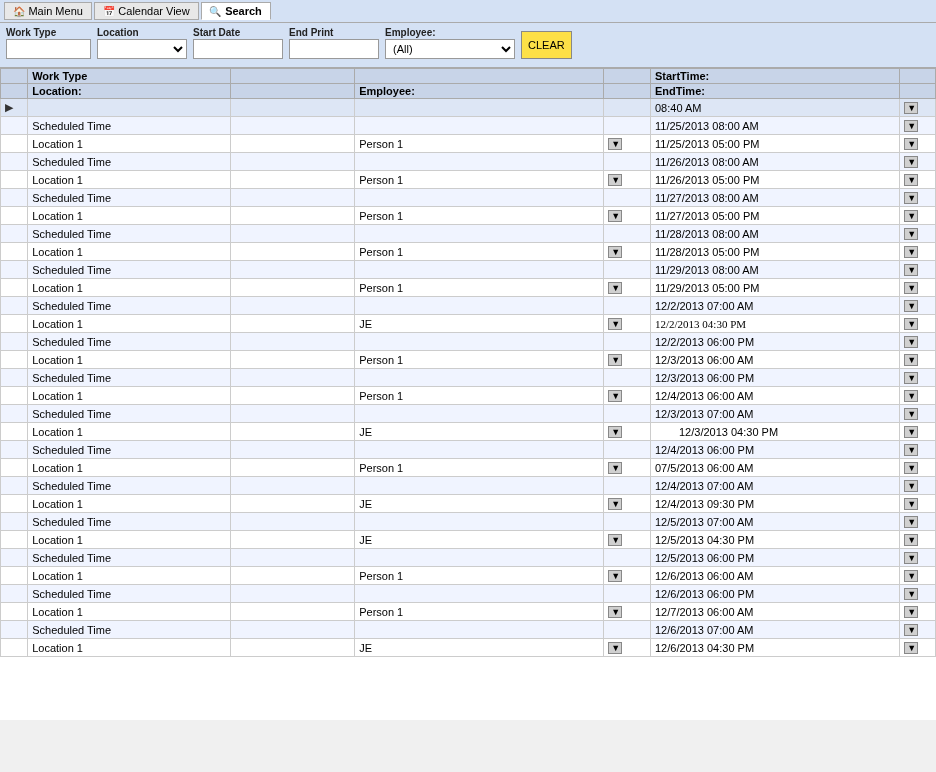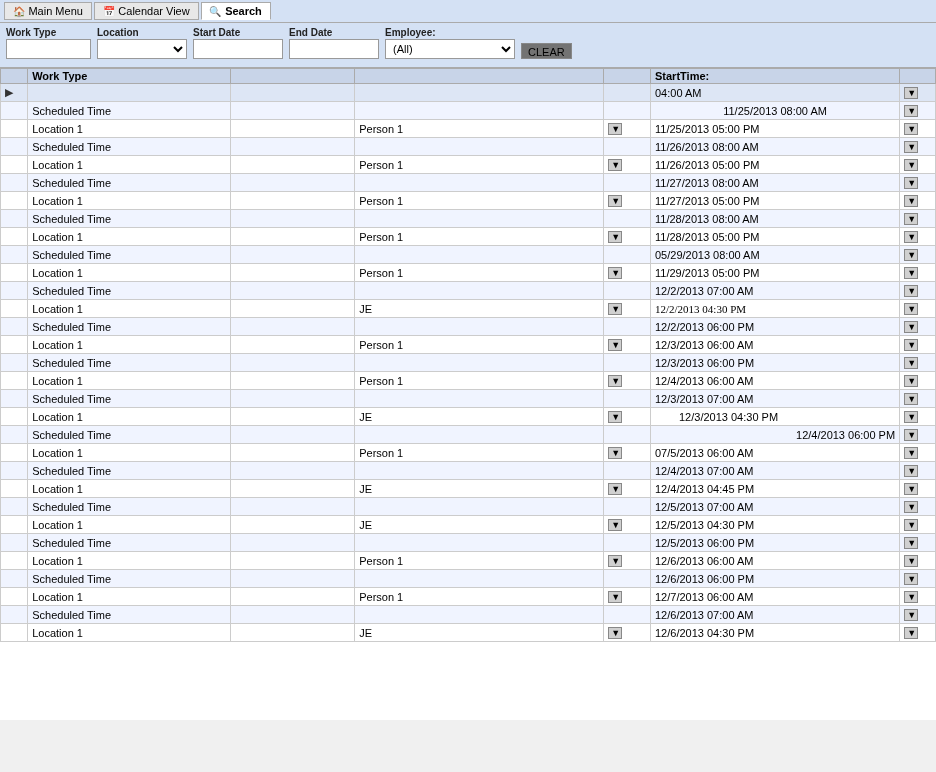--- a/index.html
+++ b/index.html
@@ -46,26 +46,26 @@
     }
     .field-group label { font-size: 10px; font-weight: bold; color: #222; }
     .field-group input, .field-group select {
       border: 1px solid #999;
       padding: 1px 3px;
       background: white;
       font-size: 11px;
       height: 20px;
     }
     .clear-btn {
-      background: #737373;
+      background: #fde047;
       border: 1px solid #888;
       padding: 2px 6px;
       cursor: pointer;
       font-size: 11px;
-      height: 16px;
+      height: 28px;
       align-self: flex-end;
     }
     .double-click-box {
       border: 1px solid #888;
       padding: 3px 8px;
       background: #d4e1f4;
       align-self: flex-end;
       margin-left: auto;
     }
     .double-click-box .dct-label { font-size: 10px; font-style: italic; color: #333; margin-bottom: 2px; }
@@ -140,21 +140,21 @@
       <label>Location</label>
       <select style="width:90px;"><option></option></select>
     </div>
 
     <div class="field-group">
       <label>Start Date</label>
       <input type="text" style="width: 90px;">
     </div>
 
     <div class="field-group">
-      <label>End Date</label>
+      <label>End Print</label>
       <input type="text" style="width: 90px;">
     </div>
 
     <div class="field-group">
       <label>Employee:</label>
       <select style="width:130px;">
         <option>(All)</option>
       </select>
     </div>
 
@@ -168,38 +168,47 @@
     <thead>
       <tr class="header-row1">
         <td style="width:14px;"></td>
         <td style="width:130px;">Work Type</td>
         <td style="width:80px;"></td>
         <td style="width:160px;"></td>
         <td style="width:30px;"></td>
         <td style="width:160px;">StartTime:</td>
         <td style="width:20px;"></td>
       </tr>
+      <tr class="header-row2">
+        <td></td>
+        <td>Location:</td>
+        <td></td>
+        <td>Employee:</td>
+        <td></td>
+        <td>EndTime:</td>
+        <td></td>
+      </tr>
     </thead>
     <tbody id="grid-body">
     <tr class="grid-row first" style="background: rgb(221, 230, 245);">
           <td style="width: 14px; color: rgb(51, 51, 51);">▶</td>
           <td style="width: 130px;"></td>
           <td style="width: 80px;"></td>
           <td style="width: 160px;"></td>
           <td style="width: 22px;"></td>
-          <td style="width: 160px;">04:00 AM</td>
-          <td style="width: 20px;"><span style="background:#d0d0d0;border:1px solid #888;font-size:9px;padding:0 2px;cursor:pointer;display:inline-block;width:14px;text-align:center;">▼</span></td>
-        </tr>
-        <tr class="grid-row alt" style="background: rgb(240, 244, 255);">
-          <td style="width: 14px; color: rgb(51, 51, 51);"></td>
-          <td style="width: 130px;">Scheduled Time</td>
-          <td style="width: 80px;"></td>
-          <td style="width: 160px;"></td>
-          <td style="width: 22px;"></td>
-          <td style="width: 160px; text-align: center;">11/25/2013 08:00 AM</td>
+          <td style="width: 160px;">08:40 AM</td>
+          <td style="width: 20px;"><span style="background:#d0d0d0;border:1px solid #888;font-size:9px;padding:0 2px;cursor:pointer;display:inline-block;width:14px;text-align:center;">▼</span></td>
+        </tr>
+        <tr class="grid-row alt" style="background: rgb(240, 244, 255);">
+          <td style="width: 14px; color: rgb(51, 51, 51);"></td>
+          <td style="width: 130px;">Scheduled Time</td>
+          <td style="width: 80px;"></td>
+          <td style="width: 160px;"></td>
+          <td style="width: 22px;"></td>
+          <td style="width: 160px;">11/25/2013 08:00 AM</td>
           <td style="width: 20px;"><span style="background:#d0d0d0;border:1px solid #888;font-size:9px;padding:0 2px;cursor:pointer;display:inline-block;width:14px;text-align:center;">▼</span></td>
         </tr>
         <tr class="grid-row white" style="background: rgb(255, 255, 255);">
           <td style="width: 14px; color: rgb(51, 51, 51);"></td>
           <td style="width: 130px;">Location 1</td>
           <td style="width: 80px;"></td>
           <td style="width: 160px;">Person 1</td>
           <td style="width: 22px;"><span style="background:#d0d0d0;border:1px solid #888;font-size:9px;padding:0 2px;cursor:pointer;display:inline-block;width:14px;text-align:center;">▼</span></td>
           <td style="width: 160px;">11/25/2013 05:00 PM</td>
           <td style="width: 20px;"><span style="background:#d0d0d0;border:1px solid #888;font-size:9px;padding:0 2px;cursor:pointer;display:inline-block;width:14px;text-align:center;">▼</span></td>
@@ -257,21 +266,21 @@
           <td style="width: 22px;"><span style="background:#d0d0d0;border:1px solid #888;font-size:9px;padding:0 2px;cursor:pointer;display:inline-block;width:14px;text-align:center;">▼</span></td>
           <td style="width: 160px;">11/28/2013 05:00 PM</td>
           <td style="width: 20px;"><span style="background:#d0d0d0;border:1px solid #888;font-size:9px;padding:0 2px;cursor:pointer;display:inline-block;width:14px;text-align:center;">▼</span></td>
         </tr>
         <tr class="grid-row alt" style="background: rgb(240, 244, 255);">
           <td style="width: 14px; color: rgb(51, 51, 51);"></td>
           <td style="width: 130px;">Scheduled Time</td>
           <td style="width: 80px;"></td>
           <td style="width: 160px;"></td>
           <td style="width: 22px;"></td>
-          <td style="width: 160px;">05/29/2013 08:00 AM</td>
+          <td style="width: 160px;">11/29/2013 08:00 AM</td>
           <td style="width: 20px;"><span style="background:#d0d0d0;border:1px solid #888;font-size:9px;padding:0 2px;cursor:pointer;display:inline-block;width:14px;text-align:center;">▼</span></td>
         </tr>
         <tr class="grid-row white" style="background: rgb(255, 255, 255);">
           <td style="width: 14px; color: rgb(51, 51, 51);"></td>
           <td style="width: 130px;">Location 1</td>
           <td style="width: 80px;"></td>
           <td style="width: 160px;">Person 1</td>
           <td style="width: 22px;"><span style="background:#d0d0d0;border:1px solid #888;font-size:9px;padding:0 2px;cursor:pointer;display:inline-block;width:14px;text-align:center;">▼</span></td>
           <td style="width: 160px;">11/29/2013 05:00 PM</td>
           <td style="width: 20px;"><span style="background:#d0d0d0;border:1px solid #888;font-size:9px;padding:0 2px;cursor:pointer;display:inline-block;width:14px;text-align:center;">▼</span></td>
@@ -347,21 +356,21 @@
           <td style="width: 22px;"><span style="background:#d0d0d0;border:1px solid #888;font-size:9px;padding:0 2px;cursor:pointer;display:inline-block;width:14px;text-align:center;">▼</span></td>
           <td style="width: 160px; padding-left: 28px;">12/3/2013 04:30 PM</td>
           <td style="width: 20px;"><span style="background:#d0d0d0;border:1px solid #888;font-size:9px;padding:0 2px;cursor:pointer;display:inline-block;width:14px;text-align:center;">▼</span></td>
         </tr>
         <tr class="grid-row alt" style="background: rgb(240, 244, 255);">
           <td style="width: 14px; color: rgb(51, 51, 51);"></td>
           <td style="width: 130px;">Scheduled Time</td>
           <td style="width: 80px;"></td>
           <td style="width: 160px;"></td>
           <td style="width: 22px;"></td>
-          <td style="width: 160px; text-align: right;">12/4/2013 06:00 PM</td>
+          <td style="width: 160px;">12/4/2013 06:00 PM</td>
           <td style="width: 20px;"><span style="background:#d0d0d0;border:1px solid #888;font-size:9px;padding:0 2px;cursor:pointer;display:inline-block;width:14px;text-align:center;">▼</span></td>
         </tr>
         <tr class="grid-row white" style="background: rgb(255, 255, 255);">
           <td style="width: 14px; color: rgb(51, 51, 51);"></td>
           <td style="width: 130px;">Location 1</td>
           <td style="width: 80px;"></td>
           <td style="width: 160px;">Person 1</td>
           <td style="width: 22px;"><span style="background:#d0d0d0;border:1px solid #888;font-size:9px;padding:0 2px;cursor:pointer;display:inline-block;width:14px;text-align:center;">▼</span></td>
           <td style="width: 160px;">07/5/2013 06:00 AM</td>
           <td style="width: 20px;"><span style="background:#d0d0d0;border:1px solid #888;font-size:9px;padding:0 2px;cursor:pointer;display:inline-block;width:14px;text-align:center;">▼</span></td>
@@ -374,21 +383,21 @@
           <td style="width: 22px;"></td>
           <td style="width: 160px;">12/4/2013 07:00 AM</td>
           <td style="width: 20px;"><span style="background:#d0d0d0;border:1px solid #888;font-size:9px;padding:0 2px;cursor:pointer;display:inline-block;width:14px;text-align:center;">▼</span></td>
         </tr>
         <tr class="grid-row white" style="background: rgb(255, 255, 255);">
           <td style="width: 14px; color: rgb(51, 51, 51);"></td>
           <td style="width: 130px;">Location 1</td>
           <td style="width: 80px;"></td>
           <td style="width: 160px;">JE</td>
           <td style="width: 22px;"><span style="background:#d0d0d0;border:1px solid #888;font-size:9px;padding:0 2px;cursor:pointer;display:inline-block;width:14px;text-align:center;">▼</span></td>
-          <td style="width: 160px;">12/4/2013 04:45 PM</td>
+          <td style="width: 160px;">12/4/2013 09:30 PM</td>
           <td style="width: 20px;"><span style="background:#d0d0d0;border:1px solid #888;font-size:9px;padding:0 2px;cursor:pointer;display:inline-block;width:14px;text-align:center;">▼</span></td>
         </tr>
         <tr class="grid-row alt" style="background: rgb(240, 244, 255);">
           <td style="width: 14px; color: rgb(51, 51, 51);"></td>
           <td style="width: 130px;">Scheduled Time</td>
           <td style="width: 80px;"></td>
           <td style="width: 160px;"></td>
           <td style="width: 22px;"></td>
           <td style="width: 160px;">12/5/2013 07:00 AM</td>
           <td style="width: 20px;"><span style="background:#d0d0d0;border:1px solid #888;font-size:9px;padding:0 2px;cursor:pointer;display:inline-block;width:14px;text-align:center;">▼</span></td>

